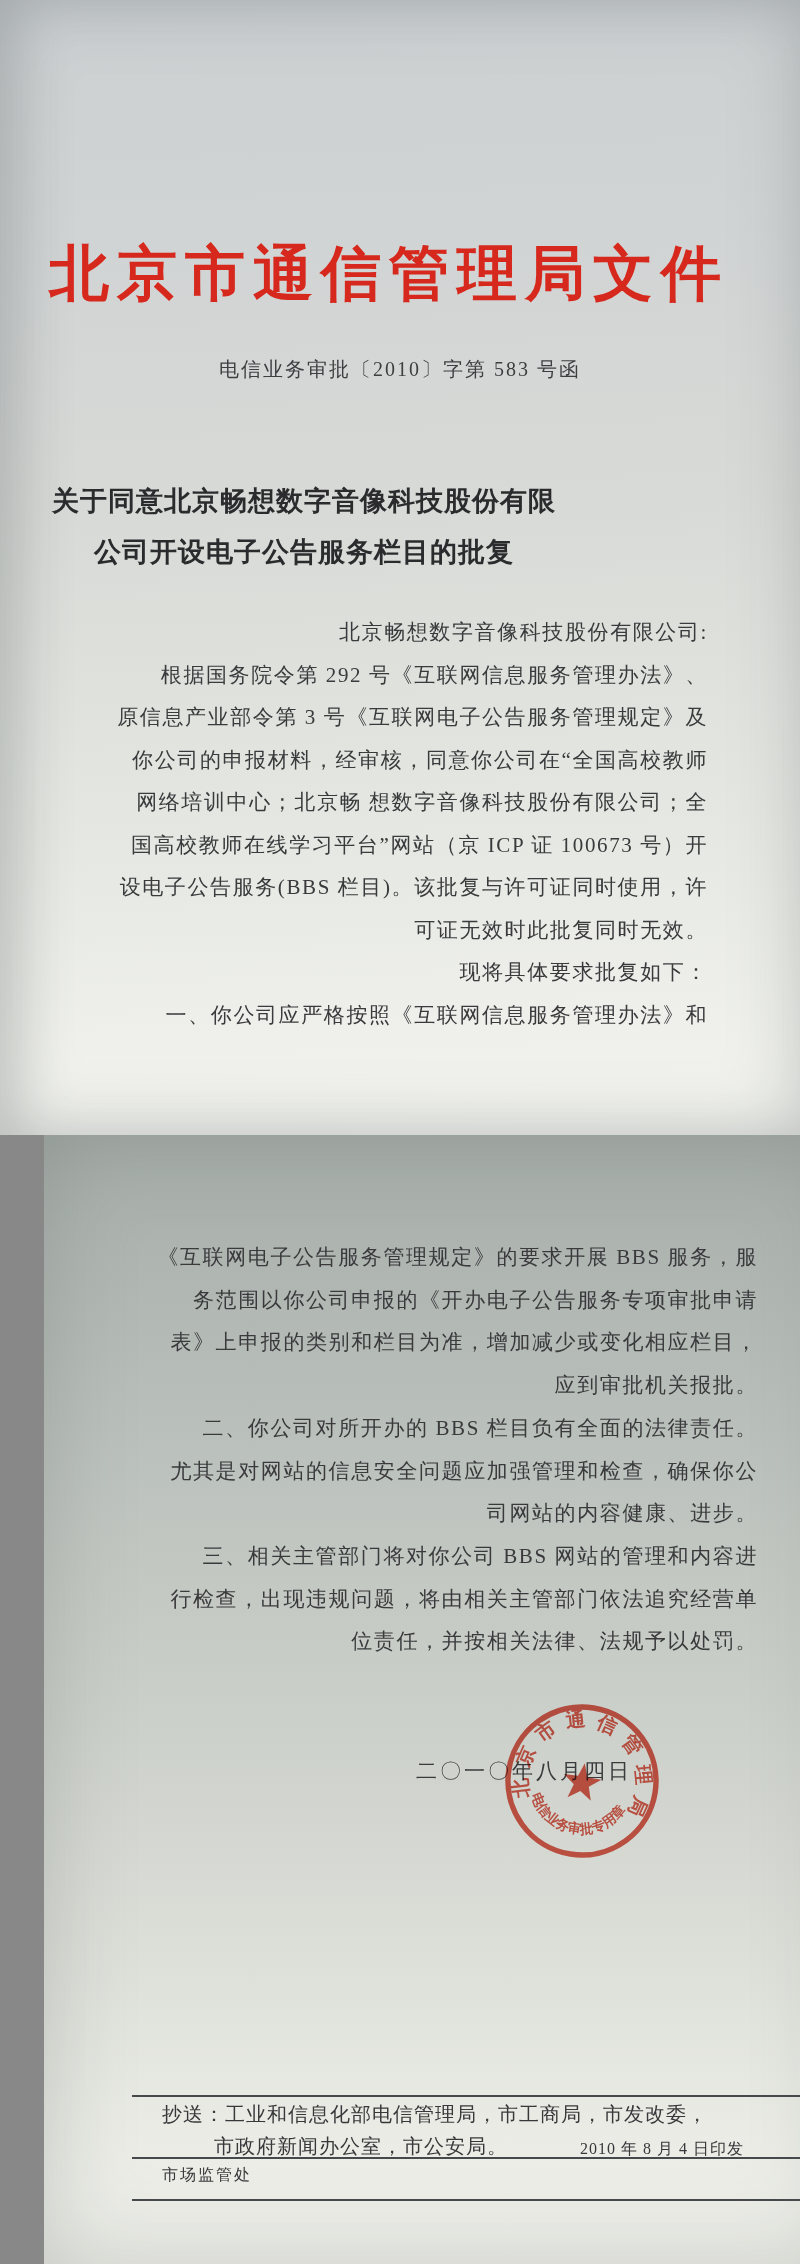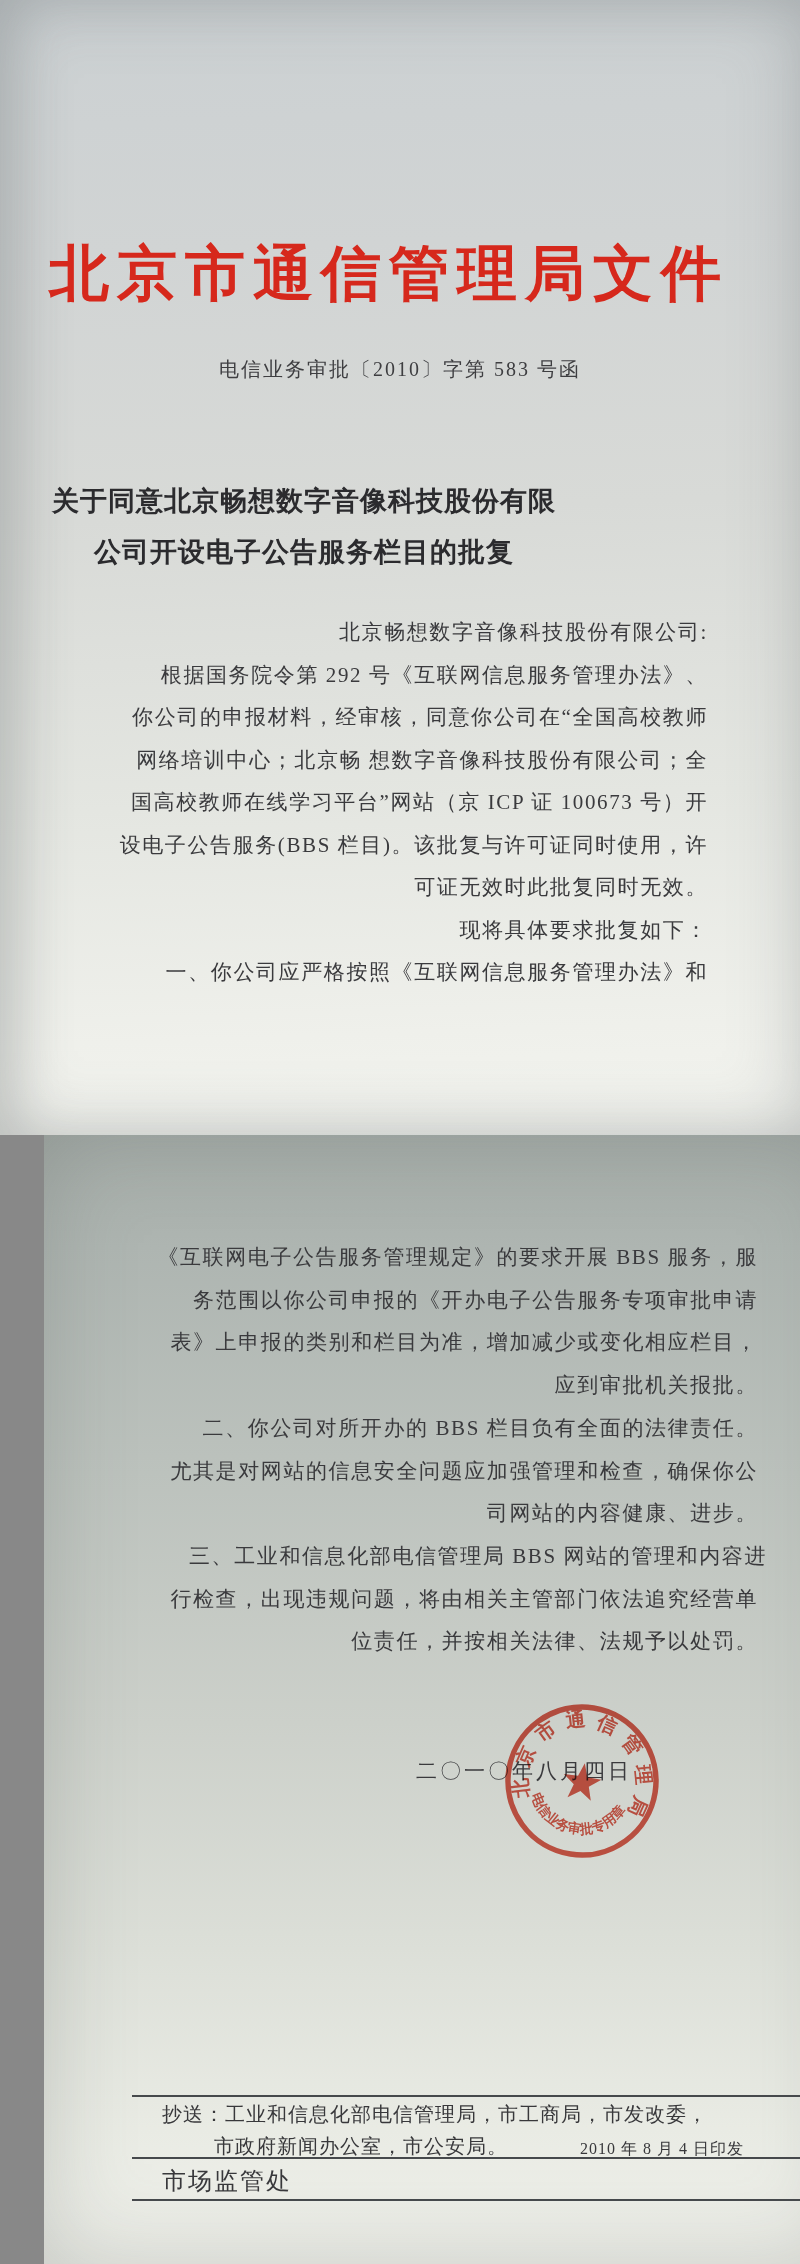--- a/index.html
+++ b/index.html
@@ -36,21 +36,21 @@
   .sealtxt{fill:#d8402f;font-family:"Liberation Serif","DejaVu Serif",serif;font-weight:bold;}
   .seal-top{font-size:19.5px;}
   .seal-bottom{font-size:13.5px;}
 
   .rule{position:absolute;left:88px;width:680px;height:2px;background:#46494c;}
   .r1{top:960px;}
   .r2{top:1022px;}
   .r3{top:1064px;}
   .cc1{position:absolute;left:118px;top:966px;font-size:20px;color:#38383b;letter-spacing:1px;white-space:nowrap;}
   .cc2{position:absolute;left:170px;top:998px;font-size:20px;color:#38383b;letter-spacing:1px;white-space:nowrap;}
-  .issuer{position:absolute;left:118px;top:1030px;font-size:24px;color:#38383b;letter-spacing:2px;white-space:nowrap;}
+  .issuer{position:absolute;left:118px;top:1030px;font-size:16px;color:#38383b;letter-spacing:2px;white-space:nowrap;}
   .printdate{position:absolute;right:100px;top:1004px;font-size:16px;color:#38383b;letter-spacing:1px;white-space:nowrap;text-align:right;}
 </style>
 </head>
 <body>
 
 <div class="canvas">
 
   <section class="photo photo1">
 
     <h1 class="letterhead">北京市通信管理局文件</h1>
@@ -58,20 +58,21 @@
     <div class="docnum">电信业务审批〔2010〕字第 583 号函</div>
 
     <div class="doctitle">
       <div>关于同意北京畅想数字音像科技股份有限</div>
       <div>公司开设电子公告服务栏目的批复</div>
     </div>
 
     <div class="bodytext body1">
       <div class="line">北京畅想数字音像科技股份有限公司:</div>
       <div class="line ind">根据国务院令第 292 号《互联网信息服务管理办法》、</div>
+      <div class="line">原信息产业部令第 3 号《互联网电子公告服务管理规定》及</div>
       <div class="line">你公司的申报材料，经审核，同意你公司在“全国高校教师</div>
       <div class="line">网络培训中心；北京畅 想数字音像科技股份有限公司；全</div>
       <div class="line">国高校教师在线学习平台”网站（京 ICP 证 100673 号）开</div>
       <div class="line">设电子公告服务(BBS 栏目)。该批复与许可证同时使用，许</div>
       <div class="line">可证无效时此批复同时无效。</div>
       <div class="line ind">现将具体要求批复如下：</div>
       <div class="line ind">一、你公司应严格按照《互联网信息服务管理办法》和</div>
     </div>
 
   </section>
@@ -79,21 +80,21 @@
   <section class="photo photo2">
 
     <div class="bodytext body2">
       <div class="line">《互联网电子公告服务管理规定》的要求开展 BBS 服务，服</div>
       <div class="line">务范围以你公司申报的《开办电子公告服务专项审批申请</div>
       <div class="line">表》上申报的类别和栏目为准，增加减少或变化相应栏目，</div>
       <div class="line">应到审批机关报批。</div>
       <div class="line ind">二、你公司对所开办的 BBS 栏目负有全面的法律责任。</div>
       <div class="line">尤其是对网站的信息安全问题应加强管理和检查，确保你公</div>
       <div class="line">司网站的内容健康、进步。</div>
-      <div class="line ind">三、工业和信息化部电信管理局 BBS 网站的管理和内容进</div>
+      <div class="line ind">三、相关主管部门将对你公司 BBS 网站的管理和内容进</div>
       <div class="line">行检查，出现违规问题，将由相关主管部门依法追究经营单</div>
       <div class="line">位责任，并按相关法律、法规予以处罚。</div>
     </div>
 
     <div class="date">二〇一〇年八月四日</div>
 
     <div class="seal">
       <svg viewBox="0 0 160 160">
         <circle cx="80" cy="80" r="74" fill="none" stroke="#d8402f" stroke-width="5.5"></circle>
         <path id="sealTopArc" d="M 35 111.5 A 55 55 0 1 1 125 111.5" fill="none"></path>

